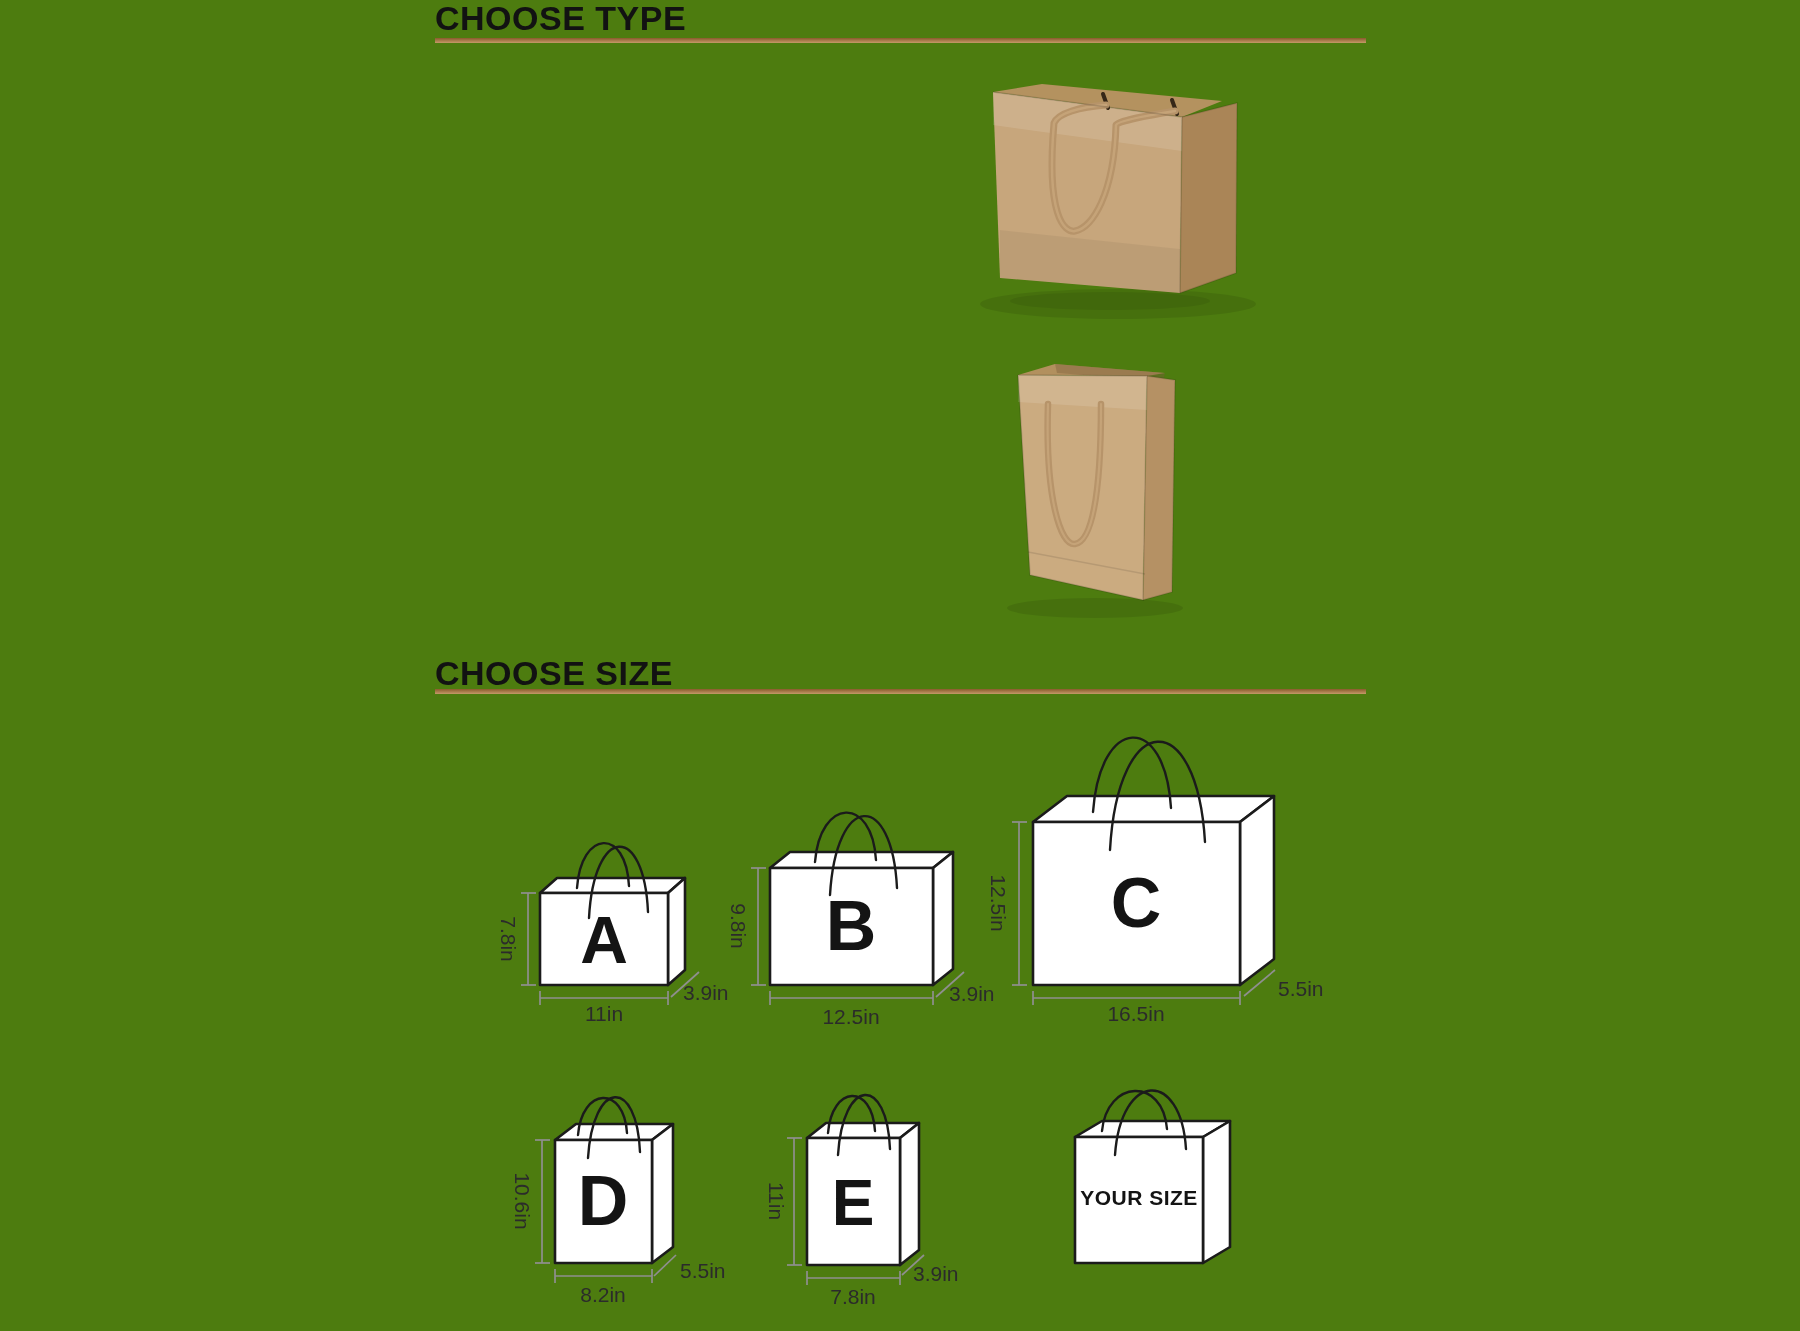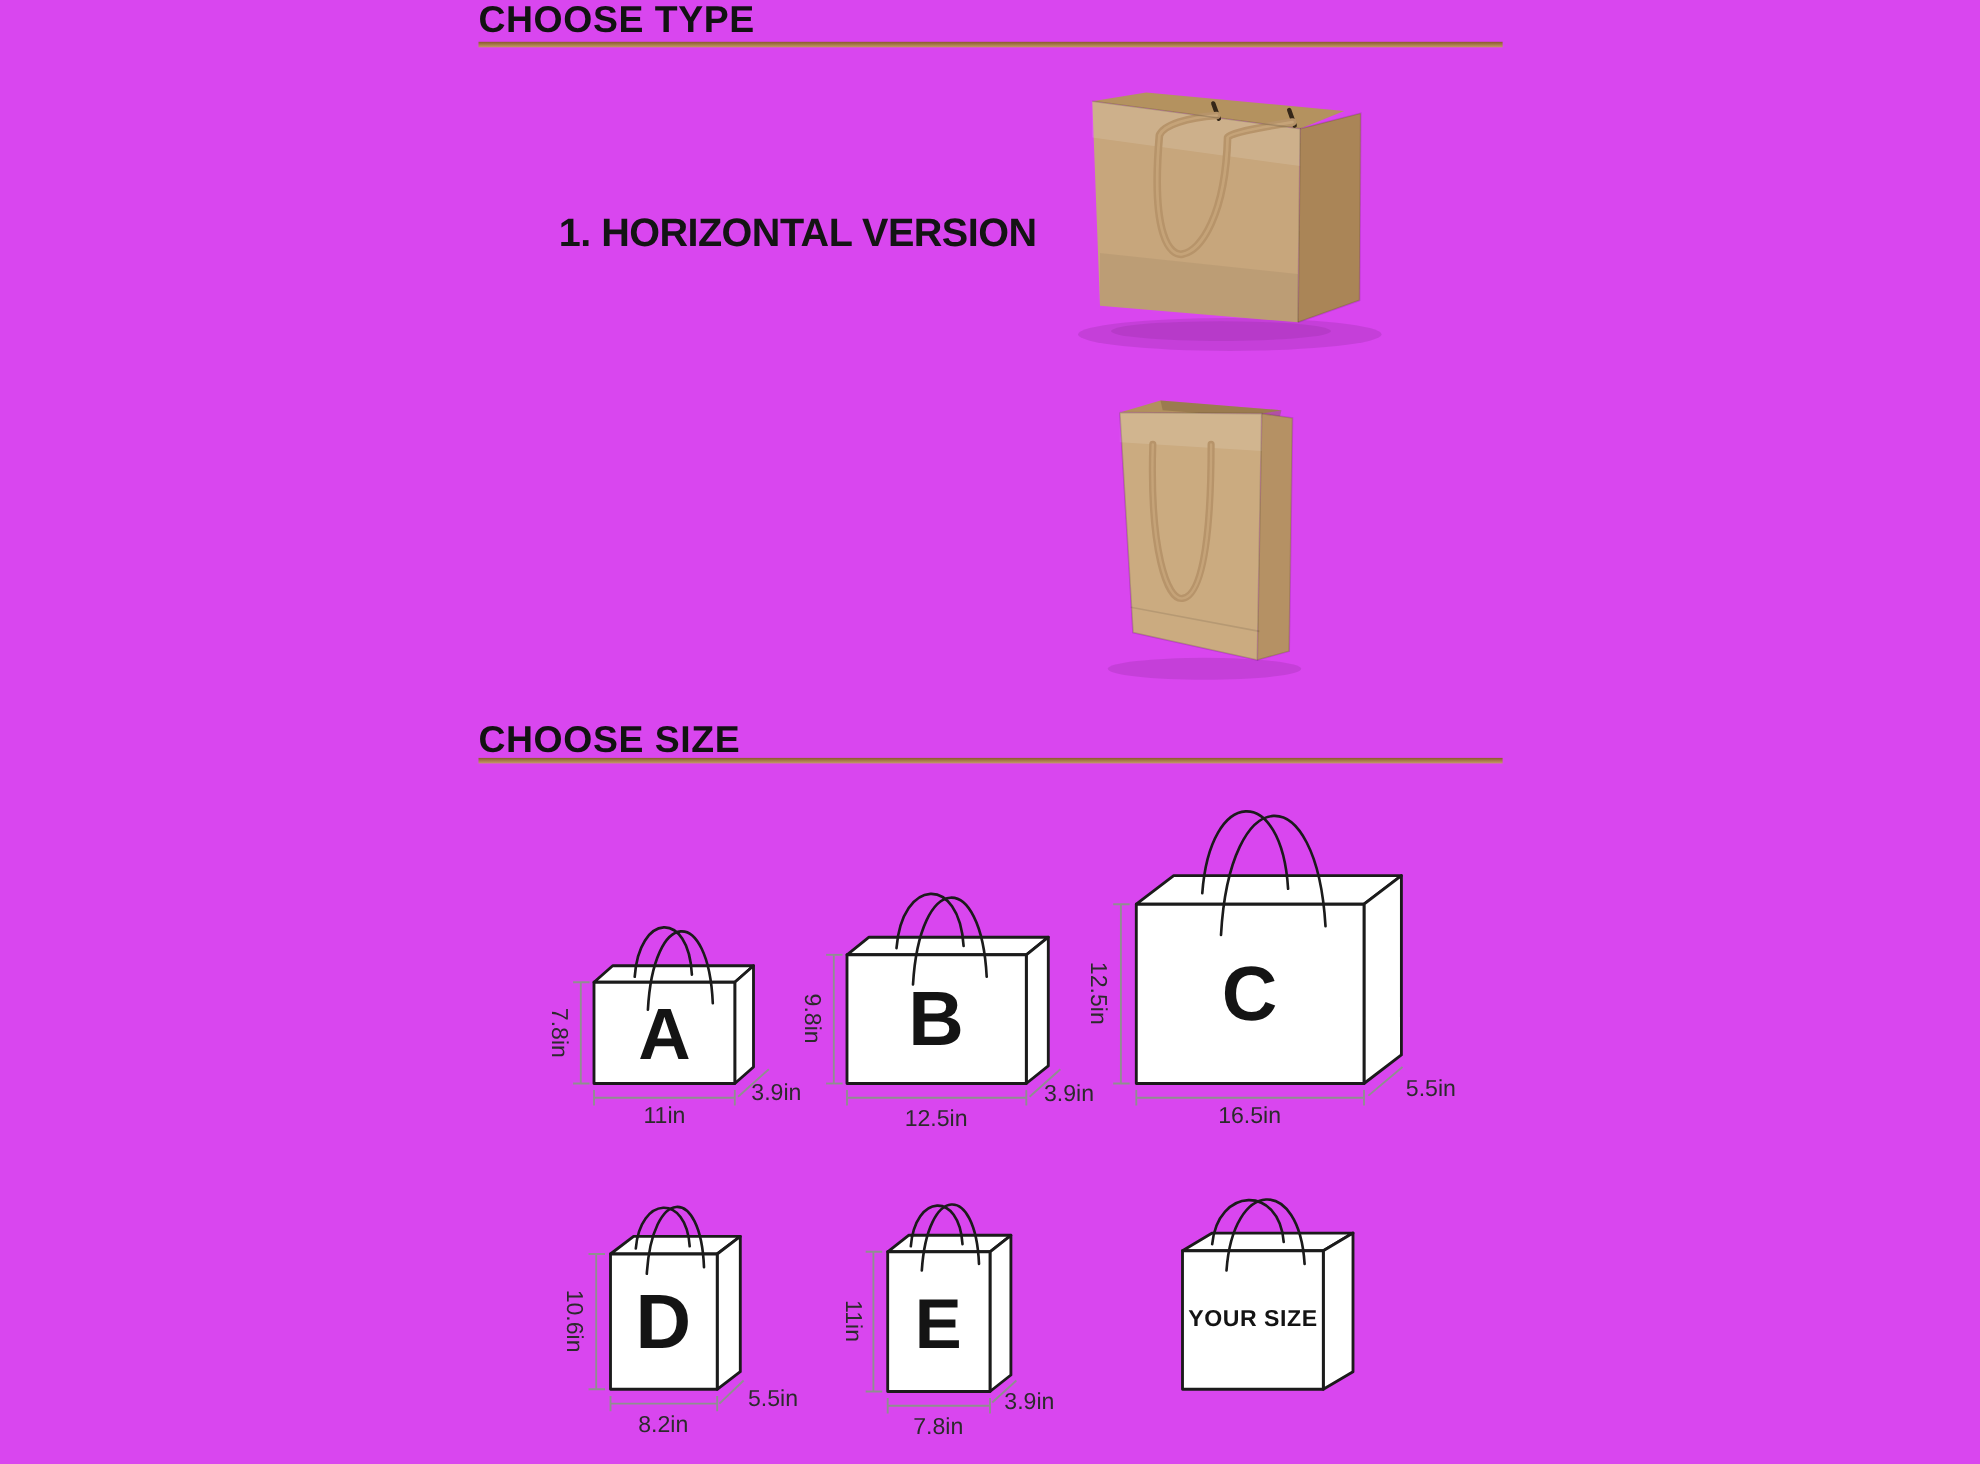--- a/index.html
+++ b/index.html
@@ -1,16 +1,16 @@
 <!DOCTYPE html>
 <html><head>
 <meta charset="utf-8">
 <style>
   html,body{margin:0;padding:0;background:#ffffff;}
-  .canvas{position:relative;width:1800px;height:1331px;background:#d946ef;overflow:hidden;
+  .canvas{position:relative;width:1800px;height:1331px;background:#4d7c0f;overflow:hidden;
           font-family:"Liberation Sans",sans-serif;color:#161616;}
   .abs{position:absolute;}
   .sec-title{position:absolute;left:435px;font-size:34px;font-weight:800;letter-spacing:0.5px;
              color:#121212;white-space:nowrap;line-height:1.05;}
   .rule{position:absolute;left:435px;width:931px;height:5px;
         background:linear-gradient(#8a5a2c,#c49a68);}
   .opt-label{position:absolute;font-size:36px;font-weight:800;letter-spacing:-0.5px;
              color:#141414;white-space:nowrap;line-height:1.1;}
   svg text{font-family:"Liberation Sans",sans-serif;}
   .bag{fill:#ffffff;stroke:#1b1b1b;stroke-width:2.6;stroke-linejoin:round;}
@@ -21,21 +21,20 @@
   .yoursize{fill:#141414;font-weight:bold;font-size:21px;letter-spacing:0.5px;}
 </style>
 </head>
 <body>
 
 <div class="canvas">
 
   <div class="sec-title" style="top:1px;">CHOOSE TYPE</div>
   <div class="rule" style="top:38px;"></div>
 
-  <div class="opt-label" style="left:508px;top:192px;">1. HORIZONTAL VERSION</div>
 
   <svg class="abs" style="left:970px;top:65px;" width="300" height="265" viewBox="0 0 300 265">
     <ellipse cx="148" cy="239" rx="138" ry="15" fill="rgba(0,0,0,0.09)"></ellipse>
     <ellipse cx="140" cy="236" rx="100" ry="9" fill="rgba(0,0,0,0.07)"></ellipse>
     <polygon points="23,27 72,19 252,36 212,52" fill="#b4925f"></polygon>
     <polygon points="212,52 267,38 266,208 210,228" fill="#aa8557"></polygon>
     <polygon points="23,27 212,52 210,228 30,213" fill="#c7a67c"></polygon>
     <polygon points="23,27 212,52 212,86 23,60" fill="rgba(255,255,255,0.12)"></polygon>
     <polygon points="30,165 210,184 210,228 30,213" fill="rgba(0,0,0,0.05)"></polygon>
     <path d="M133,29 l5,14" stroke="#352718" stroke-width="4" stroke-linecap="round"></path>

